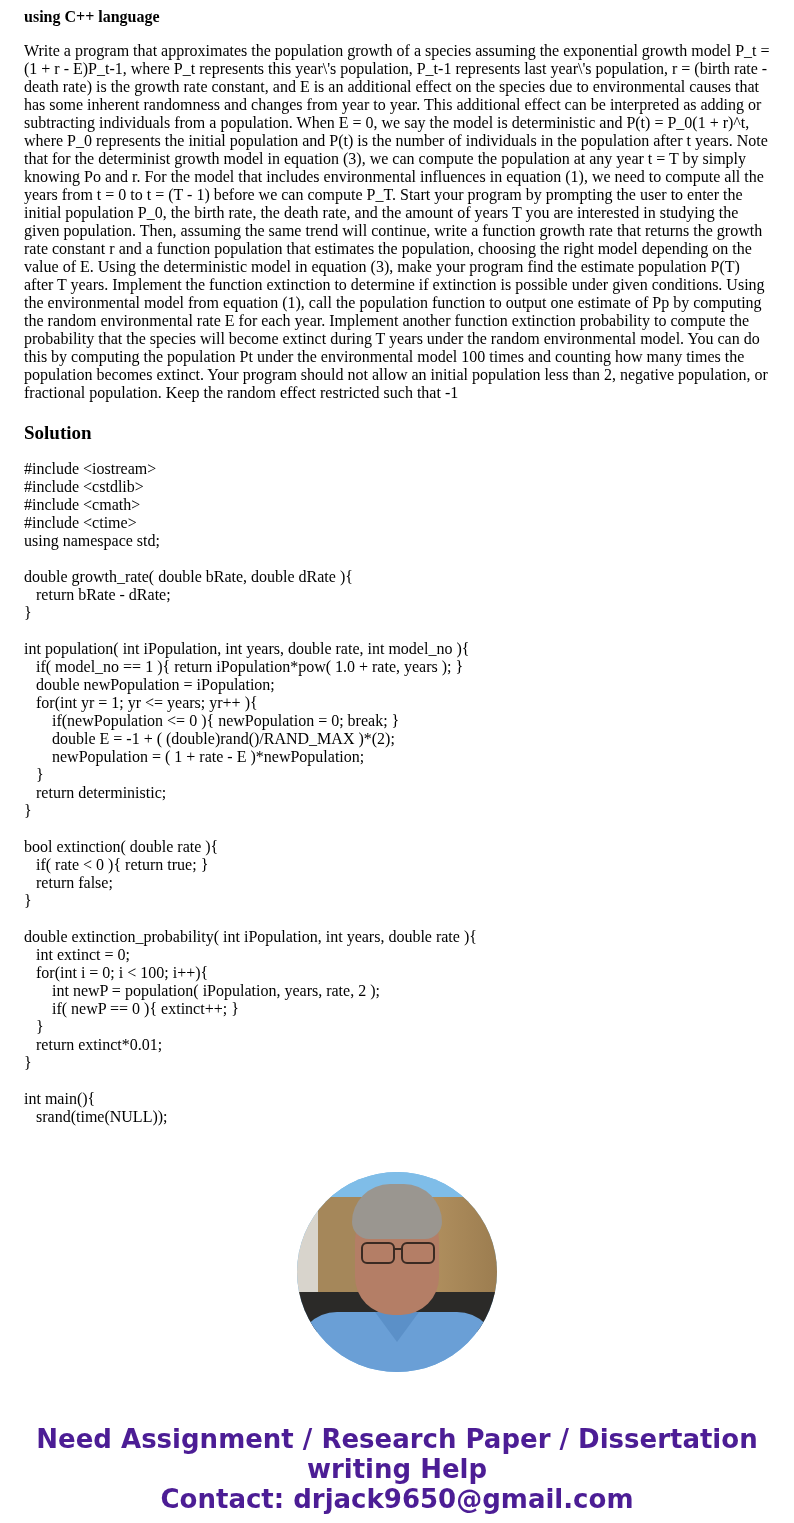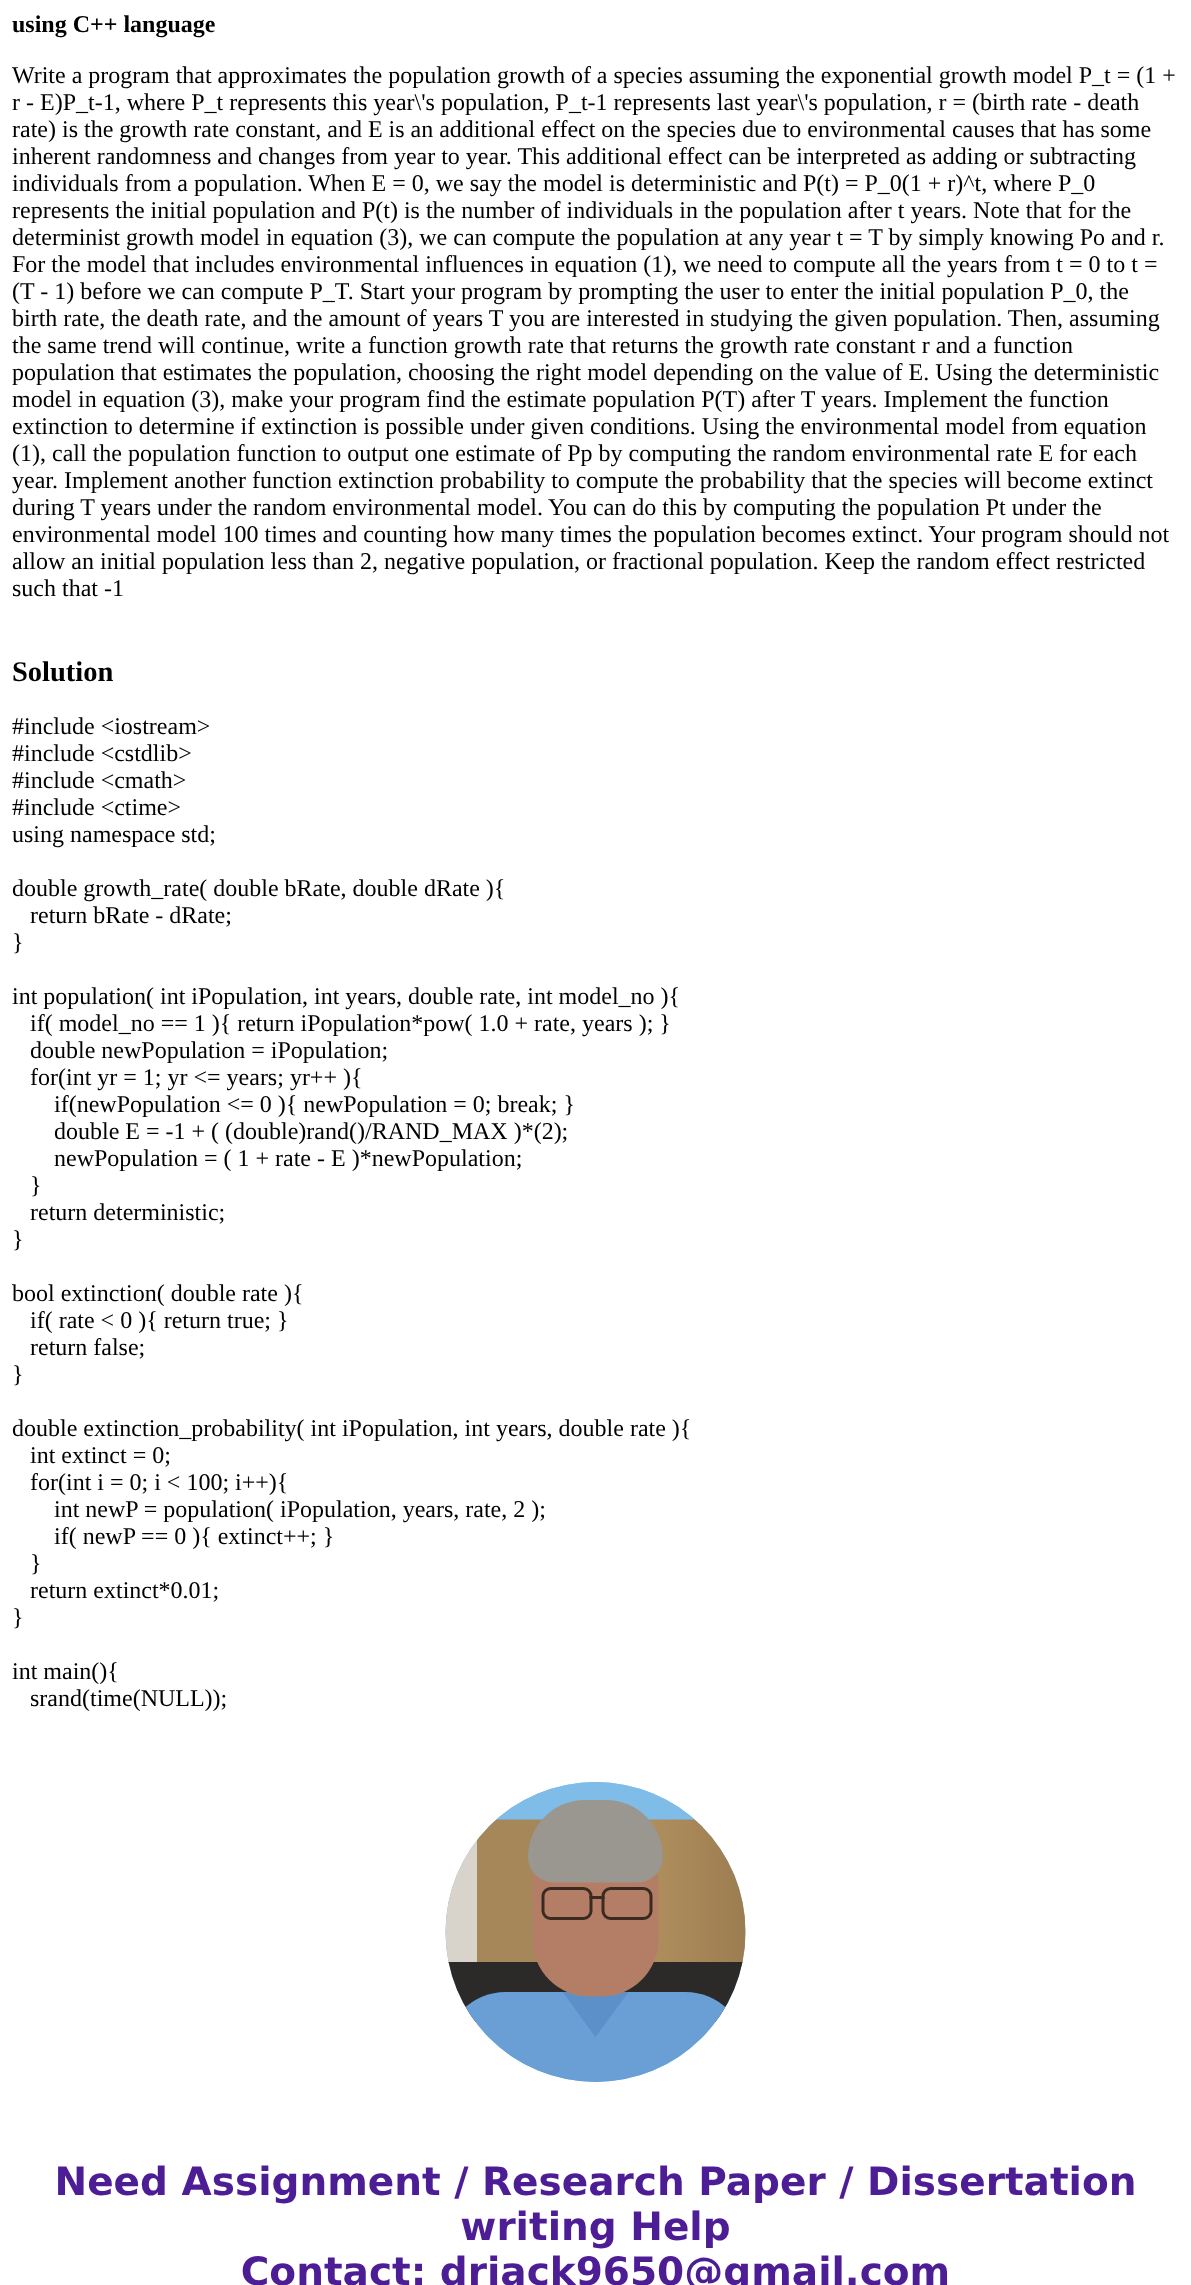--- a/index.html
+++ b/index.html
@@ -4,34 +4,34 @@
   <style>
     html, body { margin: 0; padding: 0; background: #ffffff; }
     body {
       width: 794px;
       min-height: 1523px;
       font-family: "Liberation Serif", "DejaVu Serif", serif;
       font-size: 16px;
       line-height: 18px;
       color: #000;
     }
-    .wrap { padding: 0 8px; }
+    .wrap { padding: 0 24px; }
     .title {
       font-weight: bold;
       margin: 8px 0 0 0;
       line-height: 18px;
     }
     .question {
       margin: 16px 0 0 0;
       line-height: 18px;
     }
     .solution-heading {
       font-size: 19px;
       font-weight: bold;
-      margin: 36px 0 0 0;
+      margin: 20px 0 0 0;
       line-height: 22px;
     }
     .code {
       margin: 16px 0 0 0;
     }
     .code-line {
       white-space: pre;
       line-height: 18px;
       min-height: 18px;
     }

